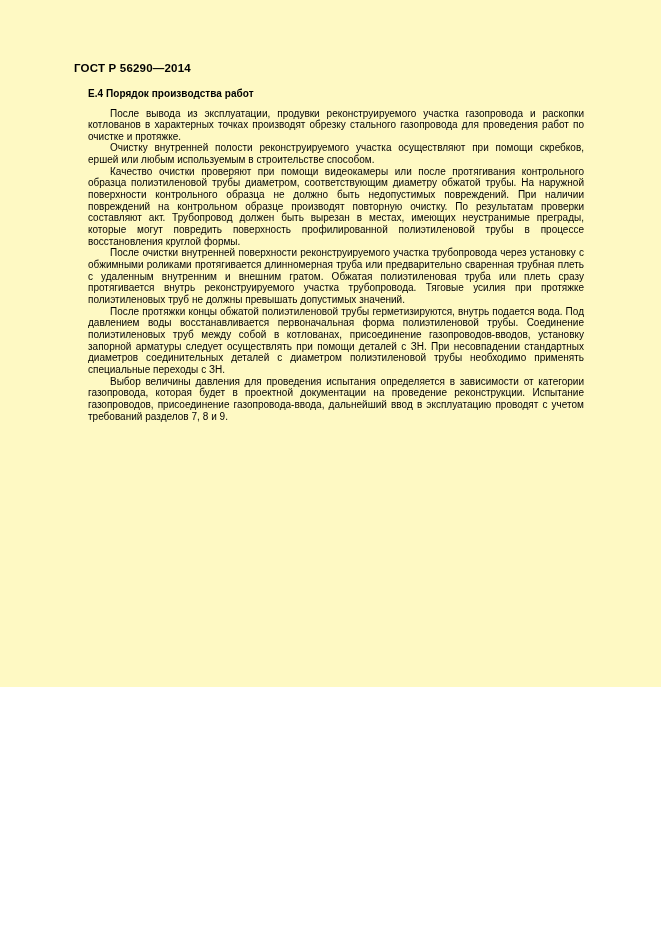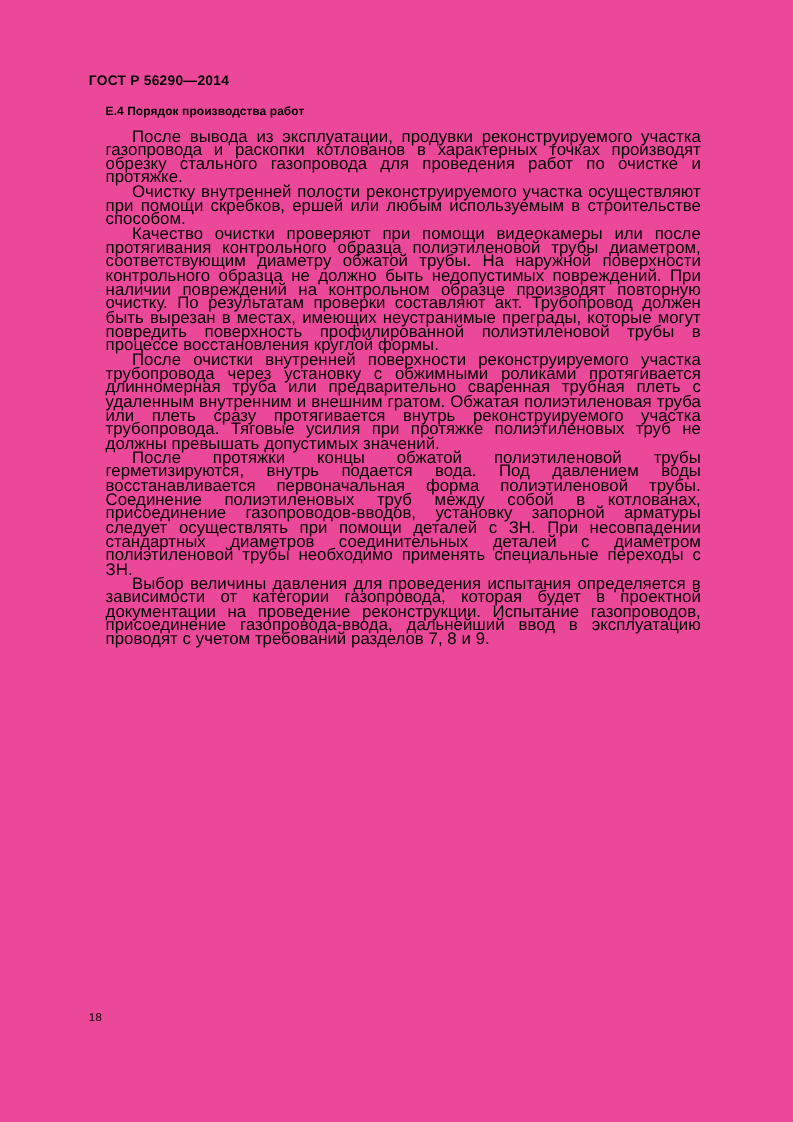--- a/index.html
+++ b/index.html
@@ -3,22 +3,22 @@
 <meta charset="utf-8">
 <style>
   html, body {
     margin: 0;
     padding: 0;
     background: #ffffff;
   }
   .page {
     position: relative;
     width: 661px;
-    height: 935px;
-    background: #ec4899;
+    height: 687px;
+    background: #fef9c3;
     overflow: hidden;
     font-family: "Liberation Sans", sans-serif;
     color: #000000;
     -webkit-font-smoothing: antialiased;
   }
   .doc-header {
     position: absolute;
     left: 74px;
     top: 62px;
     font-size: 11.5px;
@@ -33,21 +33,21 @@
     width: 496px;
   }
   .section-heading {
     font-size: 10px;
     font-weight: bold;
     letter-spacing: 0.05px;
     margin: 0 0 7px 0;
     line-height: 1.25;
   }
   .para {
-    font-size: 14px;
+    font-size: 10px;
     line-height: 11.65px;
     text-align: justify;
     text-justify: inter-word;
     margin: 0;
     text-indent: 22px;
     letter-spacing: 0.005px;
     word-spacing: 0.1px;
     hyphens: none;
   }
   .para + .para {

